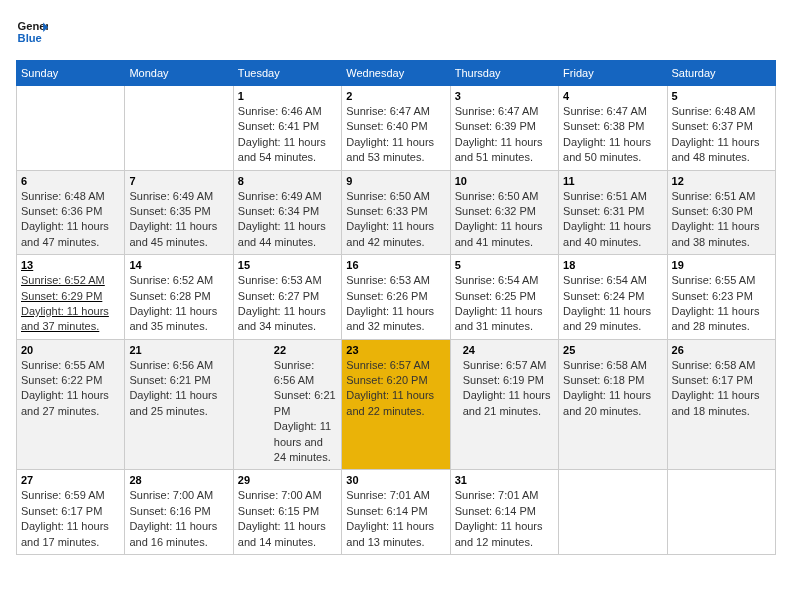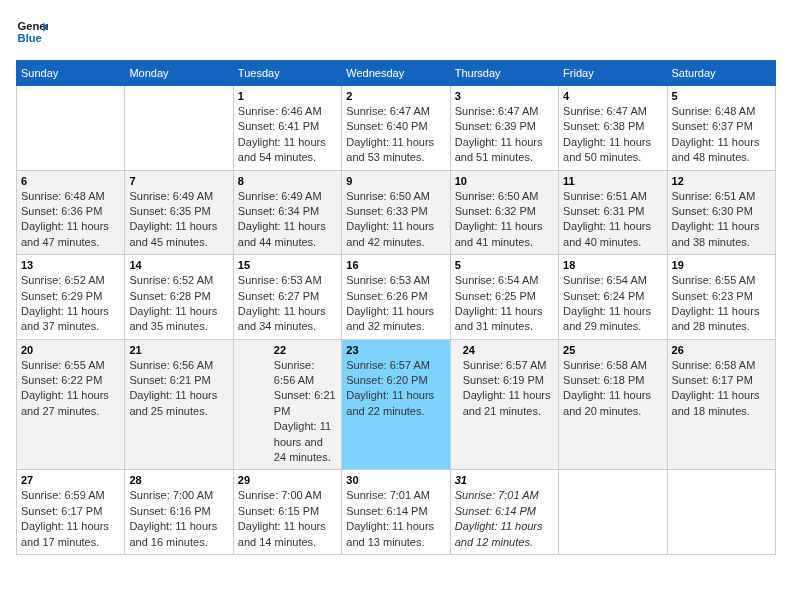--- a/index.html
+++ b/index.html
@@ -181,21 +181,21 @@
 Daylight: 11 hours and 40 minutes.</div>
         </td>
         <td style="background-color: rgb(242, 242, 242);">
           <div class="day-num">12</div>
           <div class="day-info" style="white-space: pre-line;">Sunrise: 6:51 AM
 Sunset: 6:30 PM
 Daylight: 11 hours and 38 minutes.</div>
         </td>
       </tr>
       <tr>
-        <td style="background-color: rgb(255, 255, 255);">
+        <td style="background-color: rgb(255, 255, 255); text-decoration: underline;">
           <div class="day-num">13</div>
           <div class="day-info" style="white-space: pre-line;">Sunrise: 6:52 AM
 Sunset: 6:29 PM
 Daylight: 11 hours and 37 minutes.</div>
         </td>
         <td style="background-color: rgb(255, 255, 255);">
           <div class="day-num">14</div>
           <div class="day-info" style="white-space: pre-line;">Sunrise: 6:52 AM
 Sunset: 6:28 PM
 Daylight: 11 hours and 35 minutes.</div>
@@ -243,21 +243,21 @@
           <div class="day-info" style="white-space: pre-line;">Sunrise: 6:56 AM
 Sunset: 6:21 PM
 Daylight: 11 hours and 25 minutes.</div>
         </td>
         <td style="background-color: rgb(242, 242, 242); padding-left: 40px;">
           <div class="day-num">22</div>
           <div class="day-info" style="white-space: pre-line;">Sunrise: 6:56 AM
 Sunset: 6:21 PM
 Daylight: 11 hours and 24 minutes.</div>
         </td>
-        <td style="background-color: #7dd3fc;">
+        <td style="background-color: #eab308;">
           <div class="day-num">23</div>
           <div class="day-info" style="white-space: pre-line;">Sunrise: 6:57 AM
 Sunset: 6:20 PM
 Daylight: 11 hours and 22 minutes.</div>
         </td>
         <td style="background-color: rgb(242, 242, 242); padding-left: 12px;">
           <div class="day-num">24</div>
           <div class="day-info" style="white-space: pre-line;">Sunrise: 6:57 AM
 Sunset: 6:19 PM
 Daylight: 11 hours and 21 minutes.</div>
@@ -293,21 +293,21 @@
           <div class="day-info" style="white-space: pre-line;">Sunrise: 7:00 AM
 Sunset: 6:15 PM
 Daylight: 11 hours and 14 minutes.</div>
         </td>
         <td style="background-color: rgb(255, 255, 255);">
           <div class="day-num">30</div>
           <div class="day-info" style="white-space: pre-line;">Sunrise: 7:01 AM
 Sunset: 6:14 PM
 Daylight: 11 hours and 13 minutes.</div>
         </td>
-        <td style="background-color: rgb(255, 255, 255); font-style: italic;">
+        <td style="background-color: rgb(255, 255, 255);">
           <div class="day-num">31</div>
           <div class="day-info" style="white-space: pre-line;">Sunrise: 7:01 AM
 Sunset: 6:14 PM
 Daylight: 11 hours and 12 minutes.</div>
         </td>
         <td class="empty-cell"></td>
         <td class="empty-cell"></td>
       </tr>
     </tbody>
 </table>

